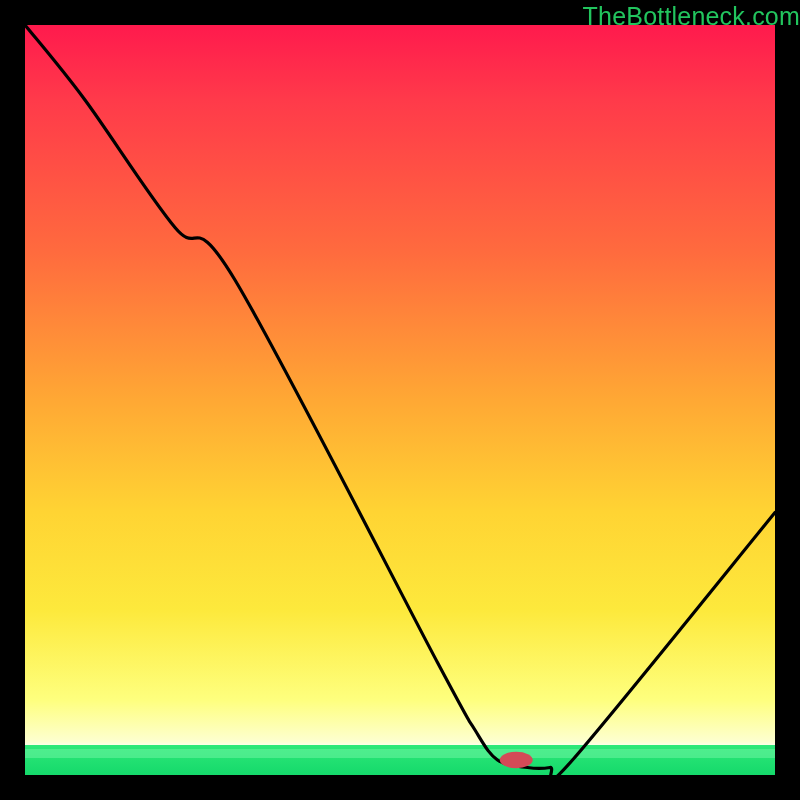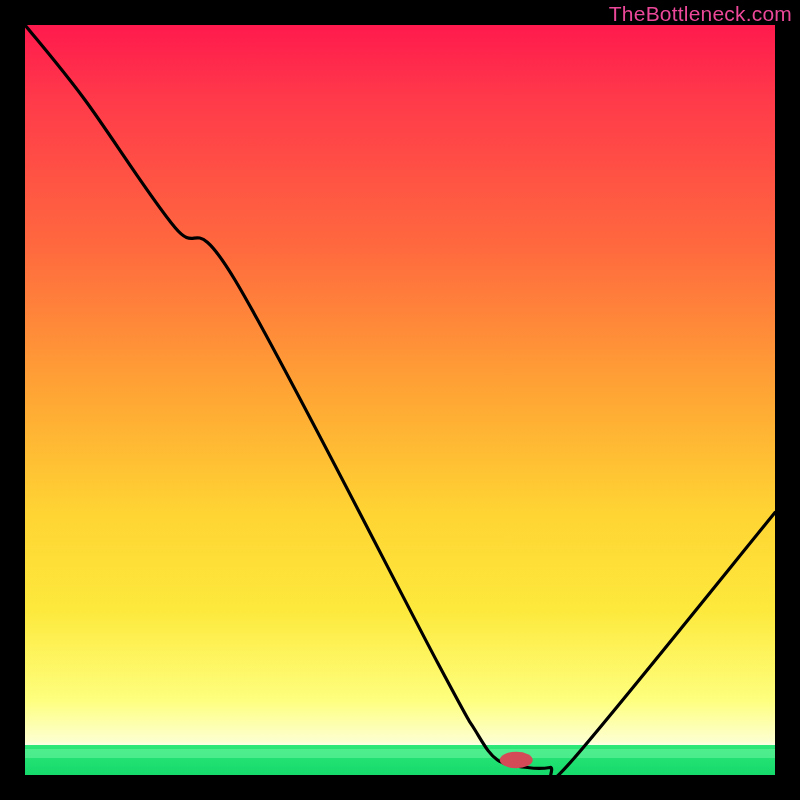--- a/index.html
+++ b/index.html
@@ -55,23 +55,23 @@
     position: absolute;
     left: 0;
     top: 0;
     width: 750px;
     height: 750px;
     overflow: visible;
   }
   .watermark {
     position: absolute;
     top: 2px;
-    right: 8px;
-    color: #ec4899;
-    font-size: 21px;
+    right: 0;
+    color: #22c55e;
+    font-size: 25px;
     font-weight: 500;
     letter-spacing: 0.2px;
     user-select: none;
   }
 </style>
 </head>
 <body>
 
 <div class="frame">
 

